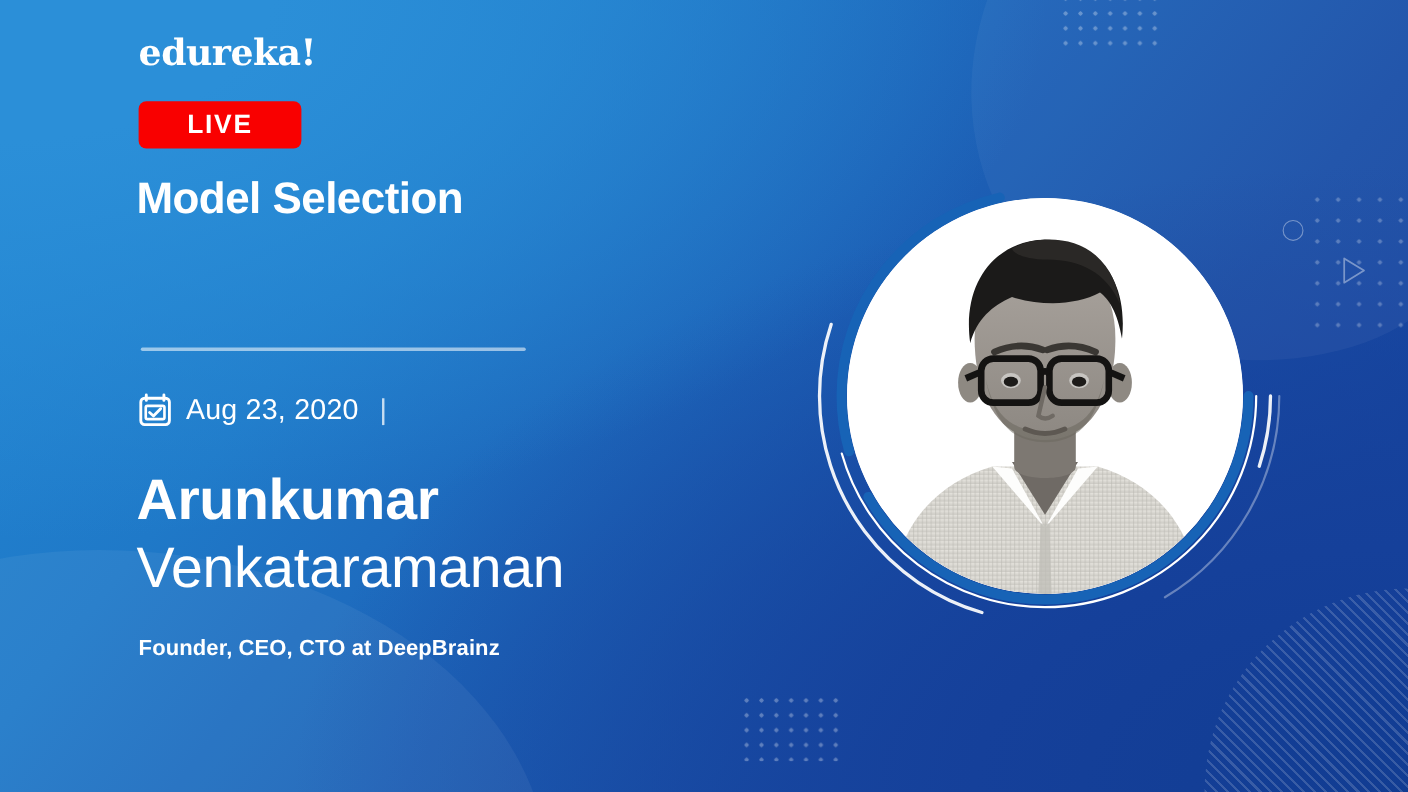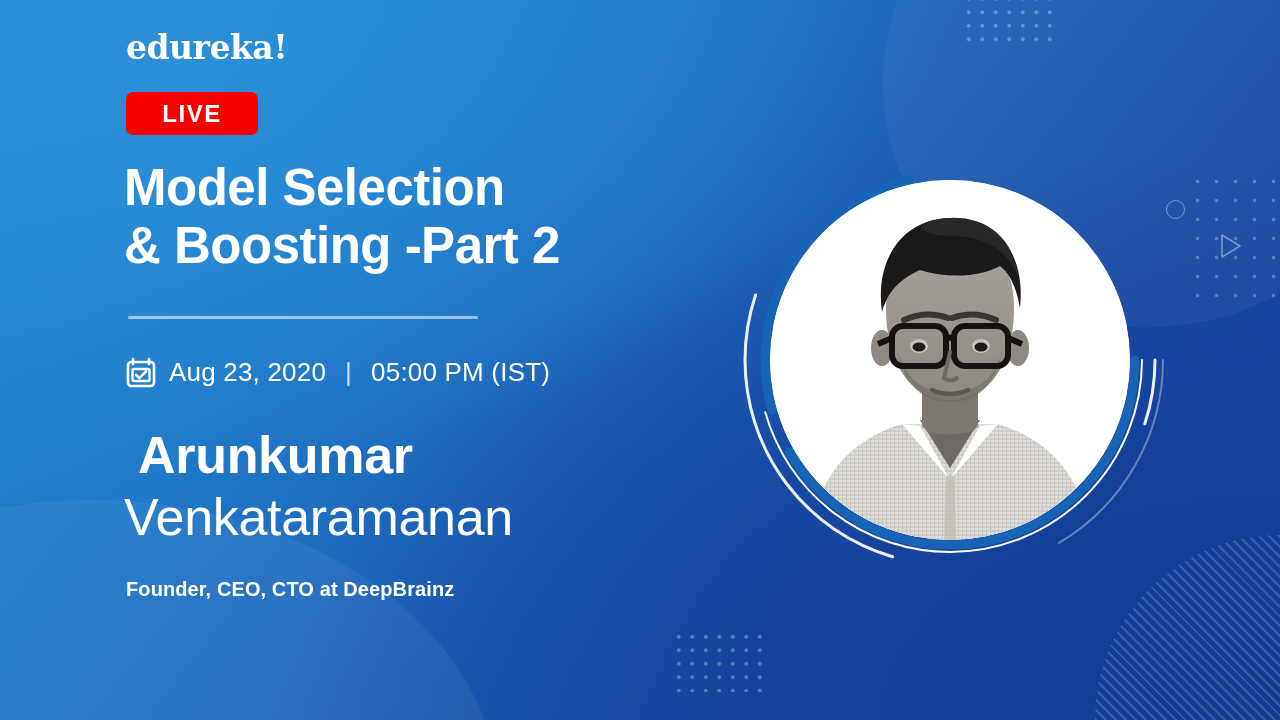--- a/index.html
+++ b/index.html
@@ -65,32 +65,32 @@
 
   .logo{
     position:absolute; top:31px; left:0;
     font-family:"DejaVu Serif", serif;
     font-weight:700; font-size:33px; letter-spacing:-0.5px;
     color:#ffffff; line-height:1;
   }
 
   .live-badge{
     position:absolute; top:92px; left:0;
-    width:132px; height:43px;
+    width:148px; height:43px;
     background:#f90000;
     border-radius:7px;
     display:flex; align-items:center; justify-content:center;
     color:#fff; font-weight:700; font-size:24px; letter-spacing:1.6px;
   }
 
   .title{
     position:absolute; top:159px; left:-2px;
     width:620px;
     color:#fff; font-weight:700;
-    font-size:51px; line-height:1.14;
+    font-size:40px; line-height:1.14;
     letter-spacing:-0.5px;
   }
 
   .divider{
     position:absolute; top:316px; left:2px;
     width:350px; height:3px;
     background:rgba(255,255,255,.55);
     border-radius:2px;
   }
 
@@ -99,21 +99,20 @@
     display:flex; align-items:center; gap:13px;
     color:#fff; font-size:26px; letter-spacing:.2px;
   }
   .cal-icon{ width:30px; height:31px; display:block; flex:0 0 auto; }
   .when-sep{ opacity:.75; margin:0 6px; }
 
   .speaker-first{
     position:absolute; top:428px; left:-2px;
     color:#fff; font-weight:700; font-size:52px; line-height:1.05;
     letter-spacing:-0.3px;
-    margin-left:14px;
   }
   .speaker-last{
     position:absolute; top:490px; left:-2px;
     color:#fff; font-weight:400; font-size:52px; line-height:1.05;
     letter-spacing:-0.3px;
     text-align:right;
   }
   .speaker-role{
     position:absolute; top:578px; left:0;
     color:#fff; font-weight:700; font-size:20px; letter-spacing:.1px;
@@ -240,36 +239,34 @@
   <div class="content">
 
     <div class="logo">edureka!</div>
 
     <div class="live-badge">
       <span>LIVE</span>
     </div>
 
     <div class="title">
       <div>Model Selection</div>
-      <div>&amp; Boosting -Part 2</div>
     </div>
 
     <div class="divider"></div>
 
     <div class="when">
       <svg class="cal-icon" viewBox="0 0 30 31">
         <path d="M7 2 L7 7" stroke="#fff" stroke-width="2.6" stroke-linecap="round"></path>
         <path d="M23 2 L23 7" stroke="#fff" stroke-width="2.6" stroke-linecap="round"></path>
         <rect x="2" y="5" width="26" height="24" rx="3.5" fill="none" stroke="#fff" stroke-width="2.6"></rect>
         <rect x="6.5" y="12" width="17" height="12" rx="1.5" fill="none" stroke="#fff" stroke-width="2.4"></rect>
         <path d="M10 18 L13.5 21.2 L20 14.5" fill="none" stroke="#fff" stroke-width="2.6" stroke-linecap="round" stroke-linejoin="round"></path>
       </svg>
       <span>Aug 23, 2020</span>
       <span class="when-sep">|</span>
-      <span>05:00 PM (IST)</span>
     </div>
 
     <div class="speaker-first">Arunkumar</div>
     <div class="speaker-last">Venkataramanan</div>
     <div class="speaker-role">Founder, CEO, CTO at DeepBrainz</div>
 
   </div>
 </div>
 
 </body></html>

